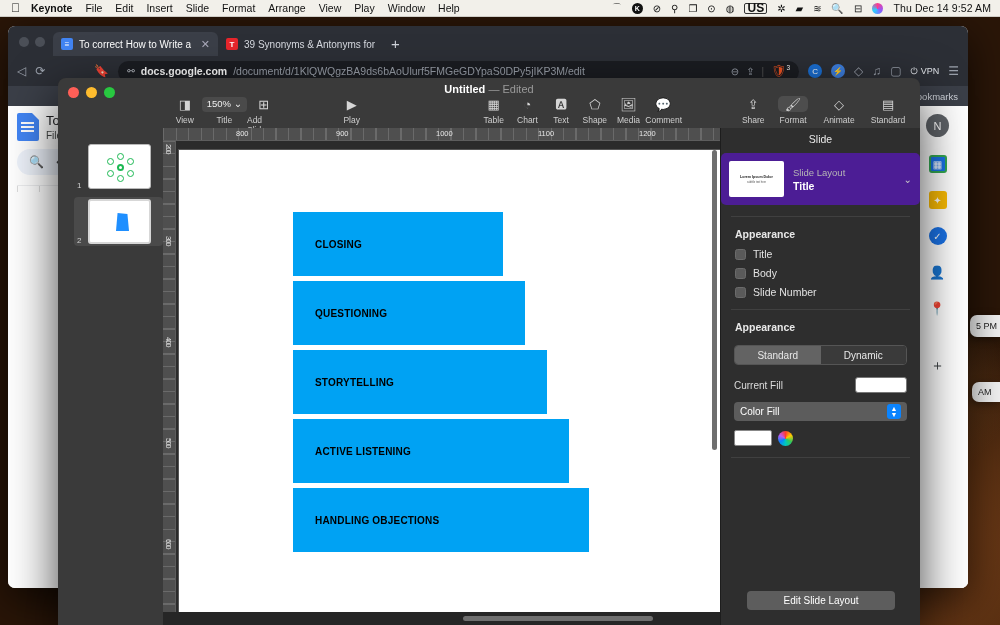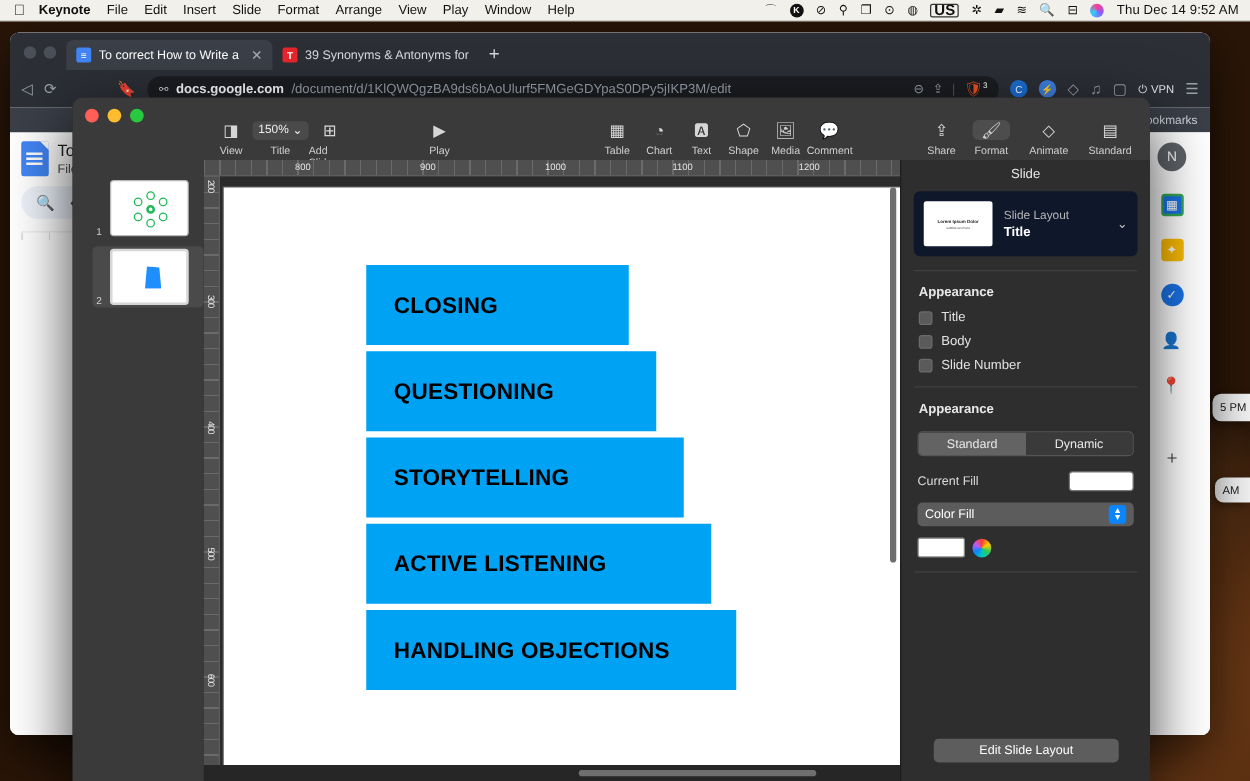--- a/index.html
+++ b/index.html
@@ -190,34 +190,34 @@
     opacity: .55; }
   .ruler-v .num { position: absolute; left: 1px; font-size: 7.5px; color: #e6e6e6;
     writing-mode: vertical-rl; letter-spacing: -1px; }
 
   .slide-canvas {
     position: absolute; left: 16px; top: 22px; width: 542px; height: 462px;
     background: #fff; box-shadow: 0 0 0 1px #555;
   }
   .bar {
     position: absolute; background: #00a2f3; display: flex; align-items: center;
-    padding-left: 22px; color: #000; font-weight: bold; font-size: 18px; letter-spacing: .2px;
+    padding-left: 22px; color: #000; font-weight: bold; font-size: 10px; letter-spacing: .2px;
     font-family: "Liberation Sans", sans-serif;
   }
   .v-scroll { position: absolute; right: 3px; top: 22px; width: 5px; height: 300px;
     background: #6f6f6f; border-radius: 3px; }
   .h-scroll { position: absolute; left: 0; right: 0; bottom: 0; height: 13px; background: #262626; }
   .h-scroll i { position: absolute; left: 300px; top: 4px; width: 190px; height: 5px;
     background: #6f6f6f; border-radius: 3px; display: block; }
 
   
   .inspector { width: 200px; background: #2e2e2e; border-left: 1px solid #1d1d1d; position: relative; }
   .insp-title { text-align: center; font-size: 10.5px; color: #e8e8e8; padding: 5px 0 8px; }
   .layout-card {
-    margin: 0 10px; background: #0f172a; border-radius: 5px; display: flex; align-items: center;
+    margin: 0 0; background: #4c1d95; border-radius: 5px; display: flex; align-items: center;
     gap: 9px; padding: 8px; height: 52px;
   }
   .layout-thumb { width: 55px; height: 36px; background: #fff; border-radius: 2px;
     display: flex; flex-direction: column; align-items: center; justify-content: center; gap: 2px; }
   .layout-thumb .t1 { font-size: 3.6px; color: #222; font-weight: bold; }
   .layout-thumb .t2 { font-size: 2.6px; color: #555; }
   .layout-meta .l1 { font-size: 9.5px; color: #b6b6b6; }
   .layout-meta .l2 { font-size: 10.5px; color: #fff; font-weight: bold; margin-top: 2px; }
   .chev { margin-left: auto; color: #c8c8c8; font-size: 10px; }
   .insp-div { height: 1px; background: #404040; margin: 11px 10px; }
@@ -347,20 +347,24 @@
     <span>AM</span>
   </div>
 
   <div class="kn-win">
     <div class="kn-titlebar">
       <div class="kn-traffic">
         <span style="background:#ff5f57"></span>
         <span style="background:#febc2e"></span>
         <span style="background:#28c840"></span>
       </div>
+      <div class="kn-doctitle">
+        <span>Untitled</span>
+        <span class="edited">— Edited</span>
+      </div>
 
       <div class="kn-tools">
         <div class="tool">
           <div class="ic">◨</div>
           <div class="tl">View</div>
         </div>
         <div class="tool zoom">
           <div class="ic">
               <span class="zoom-pill">
                 <span>150%</span>

